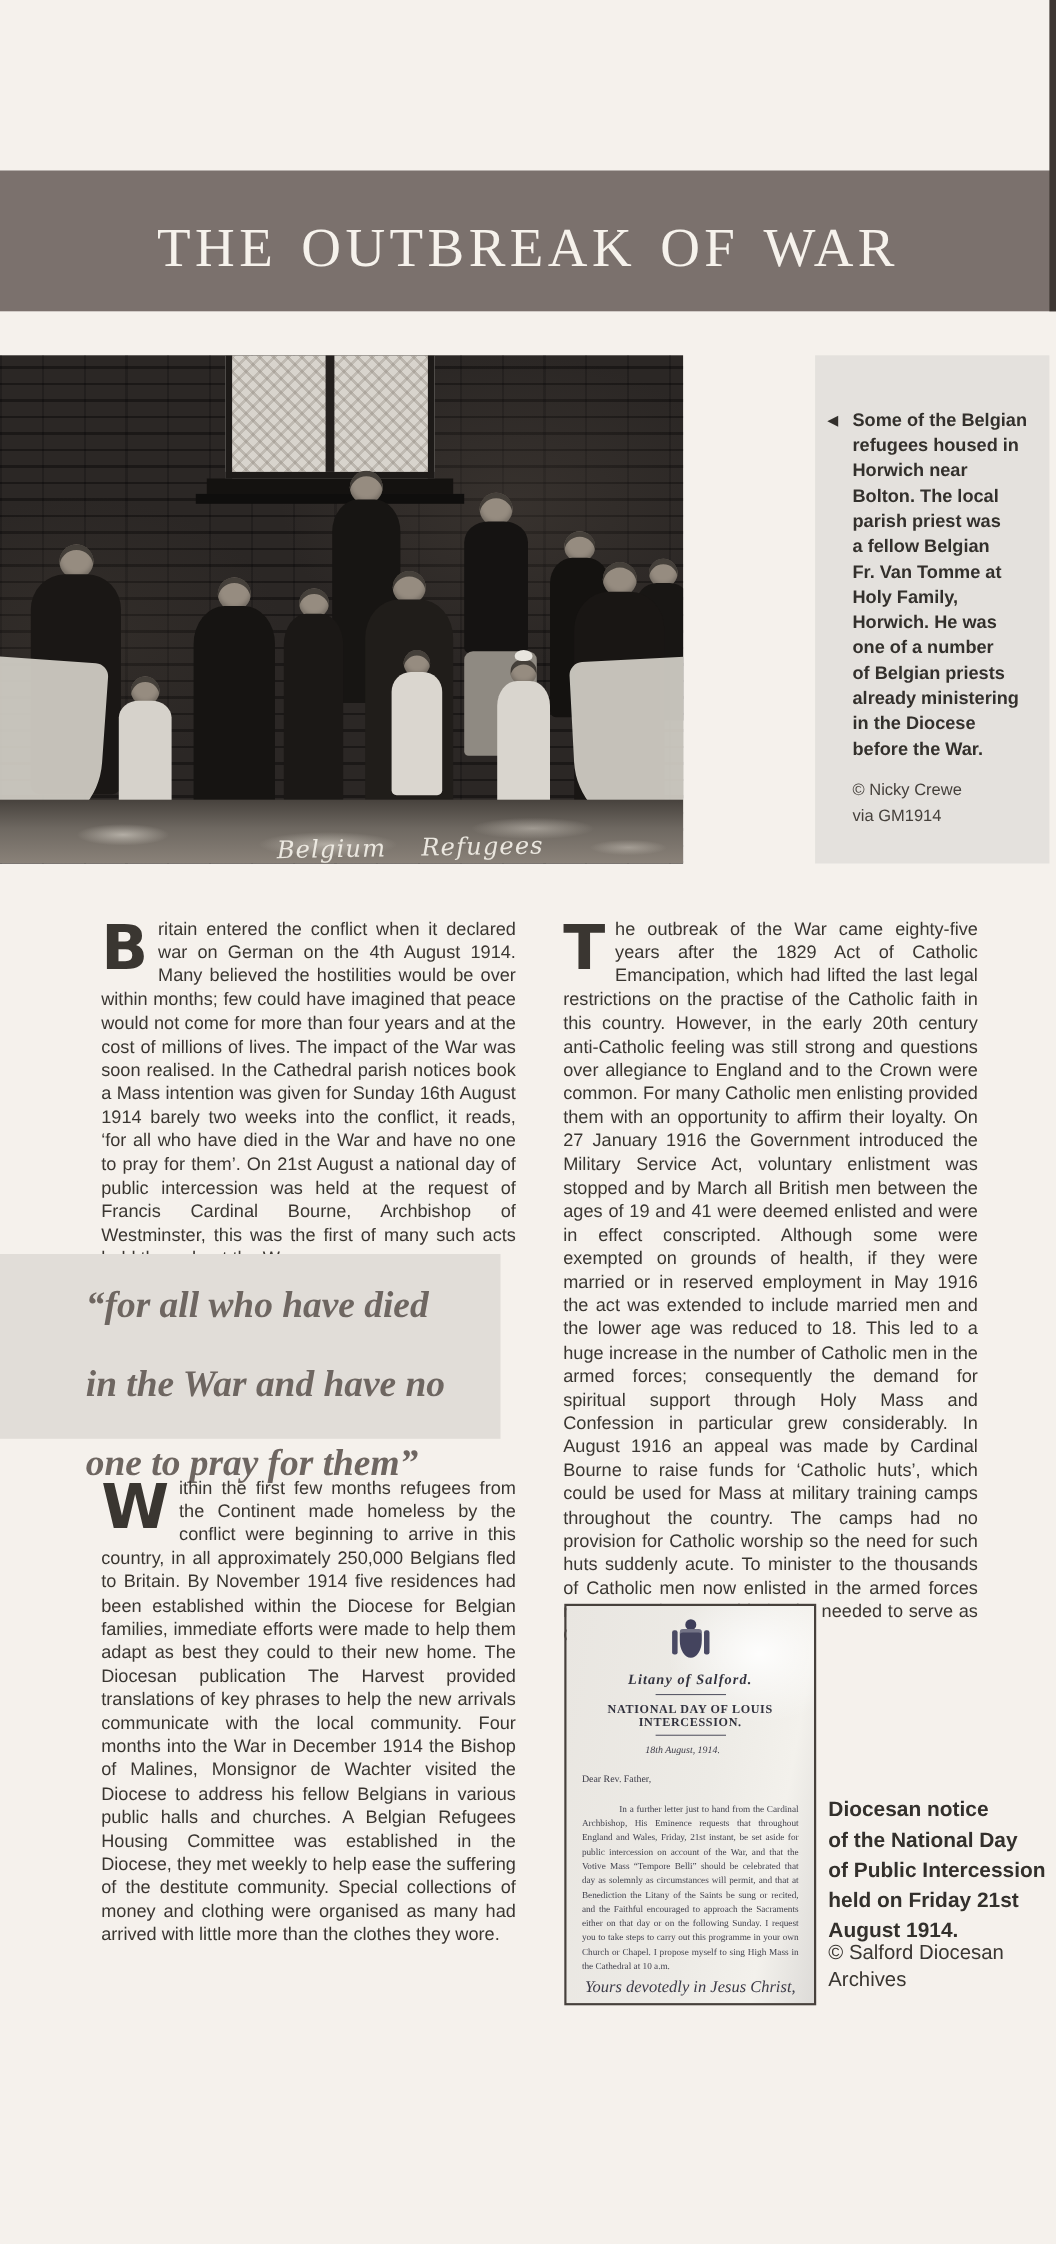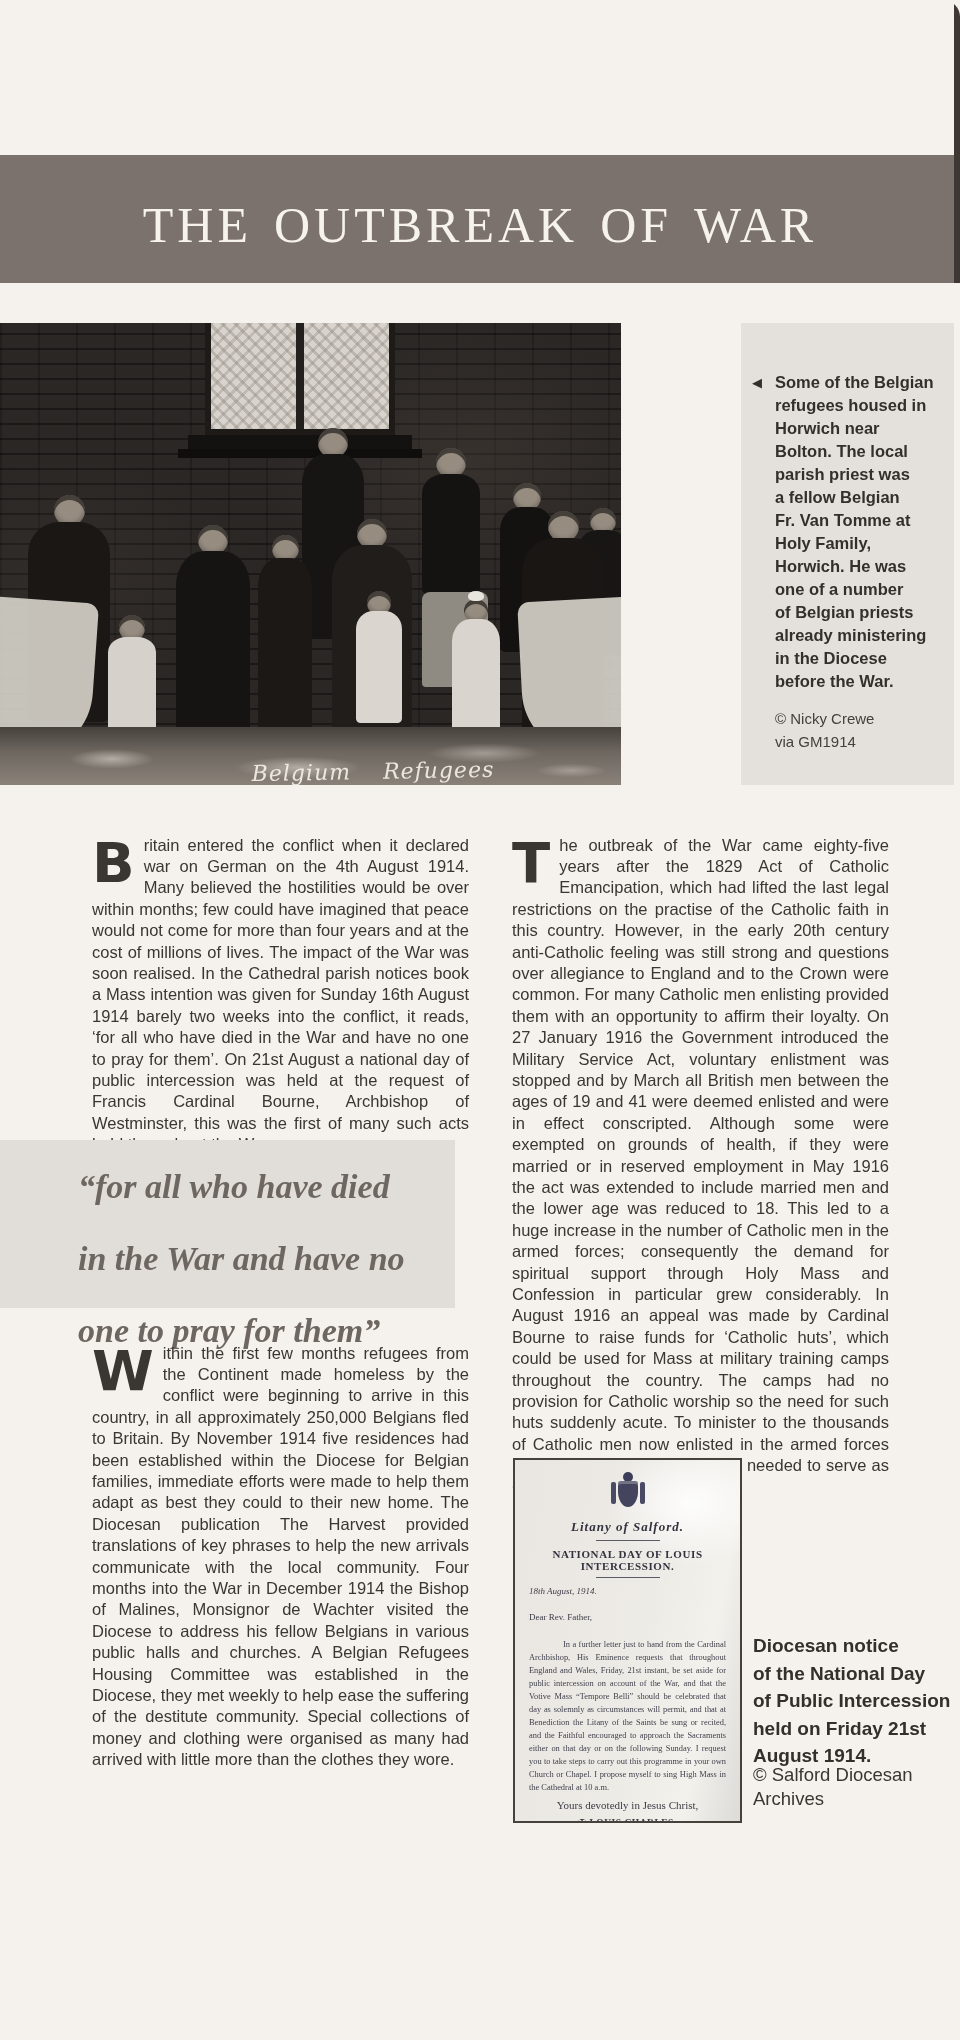--- a/index.html
+++ b/index.html
@@ -1,17 +1,17 @@
 <!DOCTYPE html>
 <html><head>
 <meta charset="utf-8">
 <style>
   html,body{margin:0;padding:0;background:#f5f1ec;}
   .page{position:relative;width:960px;height:2040px;background:#f5f1ec;overflow:hidden;
-        font-family:"Liberation Sans",sans-serif;color:#3a3631;border-radius:17px;}
+        font-family:"Liberation Sans",sans-serif;color:#3a3631;}
 
   
   .title-band{position:absolute;left:0;top:155px;width:100%;height:128px;background:#7b716d;}
   .title-band .title{width:100%;height:128px;line-height:126px;text-align:center;
         font-family:"Liberation Serif",serif;font-variant:small-caps;text-transform:lowercase;
         font-size:72px;letter-spacing:4px;color:#f6f2ec;white-space:nowrap;}
   .edge-strip{position:absolute;top:0;right:0;width:6px;height:283px;background:#3e3733;}
 
   
   .photo-frame{position:absolute;left:0;top:323px;width:621px;height:462px;overflow:hidden;
@@ -83,24 +83,24 @@
   .letter-inner{padding:10px 14px 0 14px;}
   .crest{position:relative;width:34px;height:42px;margin:2px auto 0 auto;}
   .crest .knot{position:absolute;left:50%;top:0;width:10px;height:10px;margin-left:-5px;border-radius:50%;background:#3e3e5a;}
   .crest .shield{position:absolute;left:50%;top:9px;width:20px;height:26px;margin-left:-10px;background:#44445e;
         border-radius:3px 3px 50% 50%/3px 3px 60% 60%;box-shadow:inset 0 3px 0 rgba(255,255,255,.25);}
   .crest .tassel{position:absolute;top:10px;width:5px;height:22px;background:#4a4a64;border-radius:2px;}
   .crest .tassel.l{left:0;} .crest .tassel.r{right:0;}
   .letter-heading{text-align:center;font-weight:bold;font-style:italic;font-size:13px;margin-top:5px;letter-spacing:1px;color:#33333f;}
   .letter-rule{width:64px;margin:5px auto 0 auto;border-top:1px solid #5a5a68;}
   .letter-title{text-align:center;font-weight:bold;font-size:11px;letter-spacing:.6px;margin-top:7px;color:#33333f;}
-  .letter-date{text-align:left;font-style:italic;font-size:9px;margin-top:8px;padding-right:14px;}
+  .letter-date{text-align:center;font-style:italic;font-size:9px;margin-top:8px;padding-right:14px;}
   .letter-salutation{font-size:9px;margin-top:16px;}
   .letter-body{font-size:8.4px;line-height:13px;text-align:justify;text-indent:34px;margin-top:16px;color:#41414d;}
-  .letter-closing{text-align:center;font-size:11px;margin-top:5px;}
+  .letter-closing{text-align:center;font-style:italic;font-size:15px;margin-top:5px;}
   .letter-signature{text-align:center;font-weight:bold;font-size:9.5px;letter-spacing:.5px;margin-top:6px;
         font-family:"Liberation Serif","DejaVu Sans",serif;}
   .letter-sig-title{text-align:right;font-size:8.5px;font-variant:small-caps;padding-right:12px;margin-top:4px;}
   .letter-footer{display:flex;justify-content:space-between;font-size:7.5px;margin-top:9px;padding:0 4px;color:#4a4a56;}
 
   
   .letter-caption{position:absolute;left:753px;top:1632px;width:215px;font-weight:bold;
         font-size:19px;line-height:27.5px;color:#33302c;white-space:pre-line;}
   .letter-credit{position:absolute;left:753px;top:1763px;width:215px;
         font-size:18.5px;line-height:23.5px;color:#3a3631;white-space:pre-line;}

